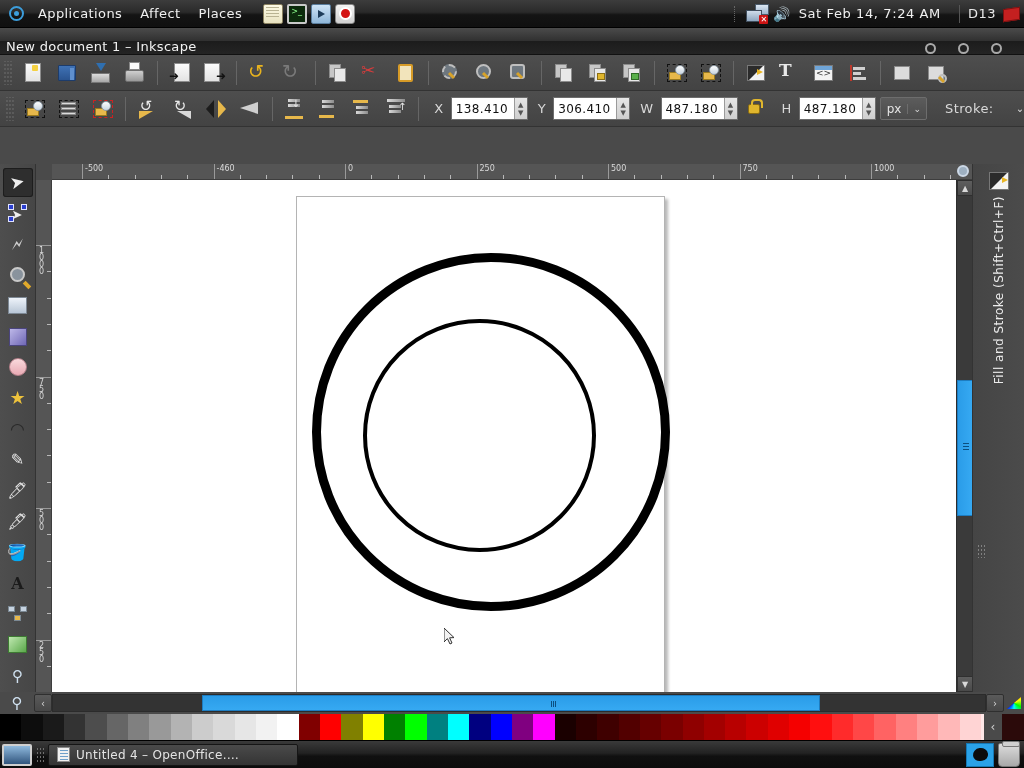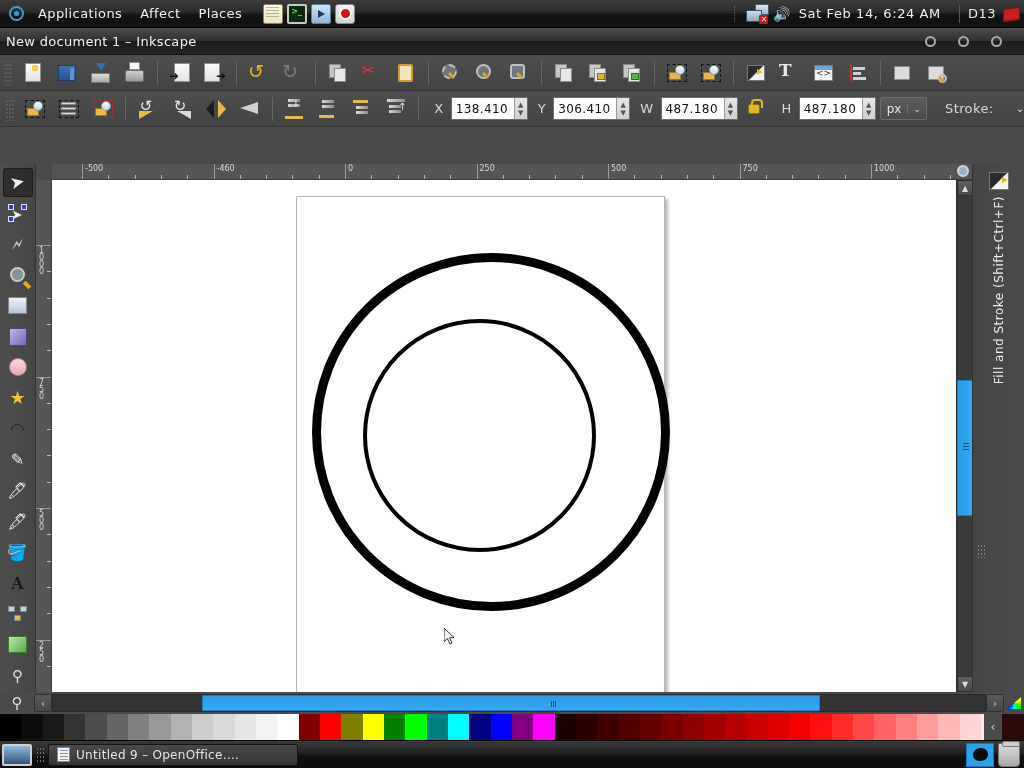--- a/index.html
+++ b/index.html
@@ -60,21 +60,21 @@
   .gp-ws{ font-size:13px; letter-spacing:.5px; color:#e8e8e8;}
   .gp-mail{ width:18px;height:18px;margin:0 4px 0 6px;position:relative;}
   .gp-mail:after{content:"";position:absolute;left:1px;top:3px;width:15px;height:11px;
      background:#c42020;transform:skewY(-8deg);border:1px solid #7d1111;}
 
   
   .win{ position:absolute; left:0; top:28px; width:1024px; height:712px; background:#4a4a4a;}
   .titlebar{
     height:27px; width:1024px;
     background:linear-gradient(to bottom,#4b4b4b 0%,#303030 50%,#1c1c1c 51%,#242424 100%);
-    display:flex; align-items:center; border-bottom:1px solid #111;
+    display:flex; align-items:flex-end; border-bottom:1px solid #111;
   }
   .title-text{ padding-left:6px; font-size:13px; color:#f2f2f2; letter-spacing:.3px;}
   .win-btns{ margin-left:auto; display:flex; gap:22px; padding-right:22px;}
   .wbtn{ width:11px;height:11px;border-radius:50%;border:2px solid #a9a9a9;background:transparent;}
 
   
   .menubar{
     height:27px; background:#444; display:flex; align-items:center;
     padding-left:6px; border-bottom:1px solid #3a3a3a;
     background:linear-gradient(to bottom,#4d4d4d,#414141);
@@ -333,21 +333,21 @@
       <div class="gp-ic ic-cd"></div>
     </div>
     <div class="gp-right">
       <div class="gp-grip"></div>
       <div class="gp-screens">
         <div class="scr-a"></div>
           <div class="scr-b"></div>
           <div class="scr-x">✕</div>
       </div>
       <div class="gp-vol">🔊</div>
-      <div class="gp-clock">Sat Feb 14,  6:24 AM</div>
+      <div class="gp-clock">Sat Feb 14,  7:24 AM</div>
       <div class="gp-sep"></div>
       <div class="gp-ws">D13</div>
       <div class="gp-mail"></div>
     </div>
   </div>
 
   <div class="win">
 
     <div class="titlebar">
       <div class="title-text">New document 1 – Inkscape</div>
@@ -893,21 +893,21 @@
         </div>
       <div class="pal-left-arrow">‹</div>
     </div>
   </div>
 
   <div class="taskbar">
     <div class="tb-show"></div>
     <div class="tb-grip2"></div>
     <div class="task w1">
       <span class="task-ic"></span>
-      <span>Untitled 9 – OpenOffice.…</span>
+      <span>Untitled 4 – OpenOffice.…</span>
     </div>
     <div class="tb-right">
       <div class="tb-inkbadge"></div>
       <div class="tb-trash"></div>
     </div>
   </div>
 
 </div>
 
 </body></html>

